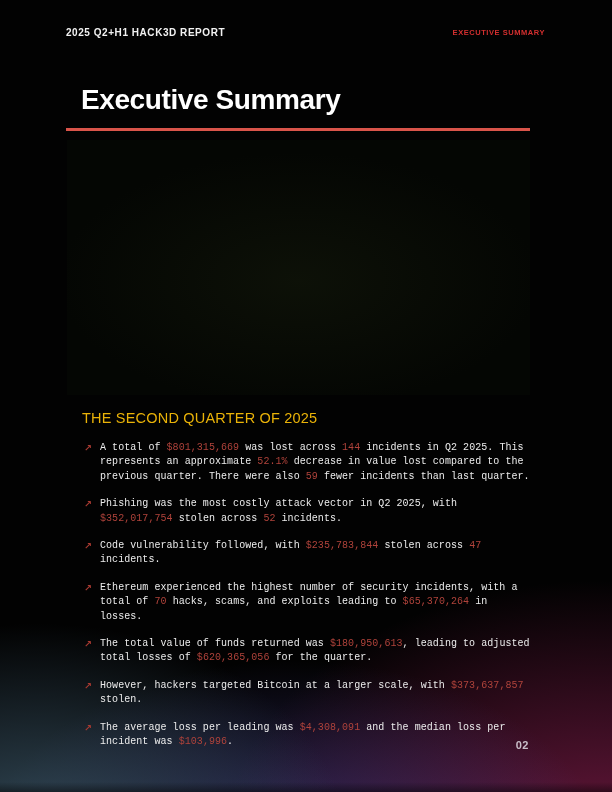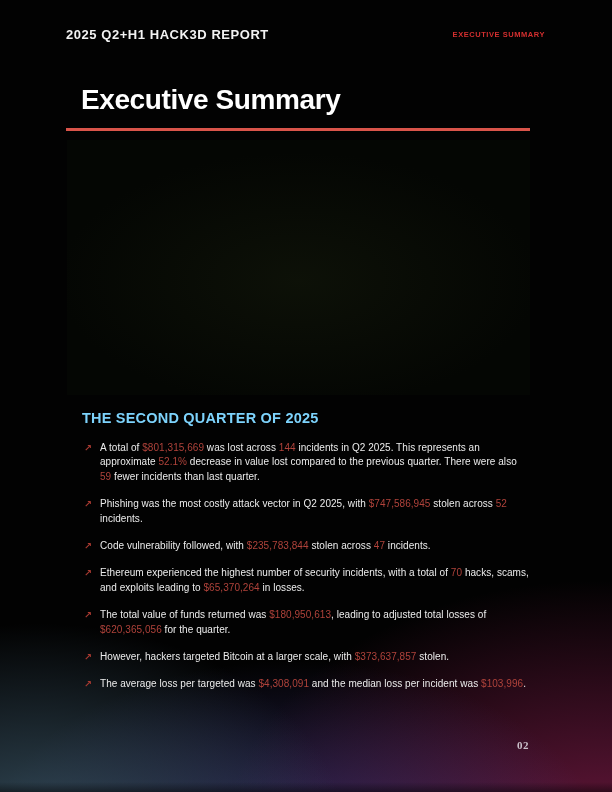--- a/index.html
+++ b/index.html
@@ -11,58 +11,58 @@
       radial-gradient(ellipse 430px 300px at 6% 106%, rgba(55,80,96,0.95), rgba(55,80,96,0) 72%),
       radial-gradient(ellipse 470px 310px at 48% 110%, rgba(80,70,160,0.62), rgba(80,70,160,0) 68%),
       radial-gradient(ellipse 520px 360px at 98% 106%, rgba(128,28,74,0.8), rgba(128,28,74,0) 72%),
       #020202;
   }
   .page-header{
     position:absolute;left:66px;right:67px;top:27px;
     display:flex;justify-content:space-between;align-items:center;
   }
   .hdr-left{
-    font-size:13px;font-weight:700;color:#f2f2f2;letter-spacing:0.55px;
+    font-size:10px;font-weight:700;color:#f2f2f2;letter-spacing:0.55px;
   }
   .hdr-right{
     font-size:7.5px;font-weight:700;letter-spacing:0.55px;
   }
   .page-title{
     position:absolute;left:81px;top:84px;
     font-size:28px;font-weight:700;color:#ffffff;letter-spacing:-0.4px;
   }
   .title-rule{
     position:absolute;left:66px;top:128px;width:464px;height:3px;
   }
   .hero-image{
     position:absolute;left:67px;top:140px;width:463px;height:255px;
     background:
       radial-gradient(ellipse 300px 160px at 50% 55%, rgba(14,18,8,0.9), rgba(5,7,3,0) 80%),
       #040603;
   }
   .section-heading{
     position:absolute;left:82px;top:410px;
-    font-size:14.5px;font-weight:700;color:#7dd3fc;letter-spacing:0.2px;
+    font-size:14.5px;font-weight:400;color:#eab308;letter-spacing:0.2px;
   }
   .bullet-list{
     position:absolute;left:84px;top:441px;width:446px;
   }
   .bullet{
     display:flex;align-items:flex-start;margin-bottom:13px;
   }
   .bullet-arrow{
     flex:0 0 16px;font-size:9.5px;font-weight:700;line-height:14.4px;
     transform:translateY(-0.5px);
   }
   .bullet-text{
-    flex:1;font-size:10px;line-height:14.4px;color:#ececec;letter-spacing:0.05px;
+    flex:1;font-size:10px;line-height:14.4px;color:#ececec;letter-spacing:0.05px;font-family:Liberation Mono, monospace;
   }
   .page-number{
     position:absolute;right:83px;top:739px;
-    font-size:11px;font-weight:700;color:#c9bfc9;letter-spacing:0.5px;font-family:Liberation Serif, serif;
+    font-size:11px;font-weight:700;color:#c9bfc9;letter-spacing:0.5px;
   }
 </style>
 </head>
 <body>
 
 <div>
 
   <div class="page-header">
     <span class="hdr-left">2025 Q2+H1 HACK3D REPORT</span>
     <span class="hdr-right" style="color: rgb(211, 47, 47);">EXECUTIVE SUMMARY</span>
@@ -76,39 +76,39 @@
 
   <h2 class="section-heading" style="margin:0;">THE SECOND QUARTER OF 2025</h2>
 
   <div class="bullet-list">
       <div class="bullet">
         <span class="bullet-arrow" style="color: rgb(169, 58, 49);">↗</span>
         <span class="bullet-text"><span>A total of </span><span style="color: rgb(176, 67, 59);">$801,315,669</span><span> was lost across </span><span style="color: rgb(176, 67, 59);">144</span><span> incidents in Q2 2025. This represents an approximate </span><span style="color: rgb(176, 67, 59);">52.1%</span><span> decrease in value lost compared to the previous quarter. There were also </span><span style="color: rgb(176, 67, 59);">59</span><span> fewer incidents than last quarter.</span></span>
       </div>
       <div class="bullet">
         <span class="bullet-arrow" style="color: rgb(169, 58, 49);">↗</span>
-        <span class="bullet-text"><span>Phishing was the most costly attack vector in Q2 2025, with </span><span style="color: rgb(176, 67, 59);">$747,586,945</span><span> stolen across </span><span style="color: rgb(176, 67, 59);">52</span><span> incidents.</span></span>
+        <span class="bullet-text"><span>Phishing was the most costly attack vector in Q2 2025, with </span><span style="color: rgb(176, 67, 59);">$352,017,754</span><span> stolen across </span><span style="color: rgb(176, 67, 59);">52</span><span> incidents.</span></span>
       </div>
       <div class="bullet">
         <span class="bullet-arrow" style="color: rgb(169, 58, 49);">↗</span>
         <span class="bullet-text"><span>Code vulnerability followed, with </span><span style="color: rgb(176, 67, 59);">$235,783,844</span><span> stolen across </span><span style="color: rgb(176, 67, 59); text-align: center;">47</span><span> incidents.</span></span>
       </div>
       <div class="bullet">
         <span class="bullet-arrow" style="color: rgb(169, 58, 49);">↗</span>
         <span class="bullet-text"><span>Ethereum experienced the highest number of security incidents, with a total of </span><span style="color: rgb(176, 67, 59); text-align: right;">70</span><span> hacks, scams, and exploits leading to </span><span style="color: rgb(176, 67, 59);">$65,370,264</span><span> in losses.</span></span>
       </div>
       <div class="bullet">
         <span class="bullet-arrow" style="color: rgb(169, 58, 49);">↗</span>
         <span class="bullet-text"><span>The total value of funds returned was </span><span style="color: rgb(176, 67, 59); margin-top: 24px;">$180,950,613</span><span>, leading to adjusted total losses of </span><span style="color: rgb(176, 67, 59);">$620,365,056</span><span> for the quarter.</span></span>
       </div>
       <div class="bullet">
         <span class="bullet-arrow" style="color: rgb(169, 58, 49);">↗</span>
         <span class="bullet-text"><span>However, hackers targeted Bitcoin at a larger scale, with </span><span style="color: rgb(176, 67, 59);">$373,637,857</span><span> stolen.</span></span>
       </div>
       <div class="bullet">
         <span class="bullet-arrow" style="color: rgb(169, 58, 49);">↗</span>
-        <span class="bullet-text"><span>The average loss per targeted was </span><span style="color: rgb(176, 67, 59);">$4,308,091</span><span> and the median loss per incident was </span><span style="color: rgb(176, 67, 59);">$103,996</span><span>.</span></span>
+        <span class="bullet-text"><span>The average loss per leading was </span><span style="color: rgb(176, 67, 59);">$4,308,091</span><span> and the median loss per incident was </span><span style="color: rgb(176, 67, 59);">$103,996</span><span>.</span></span>
       </div>
     </div>
 
   <div class="page-number">02</div>
 
 </div>
 
 </body></html>

